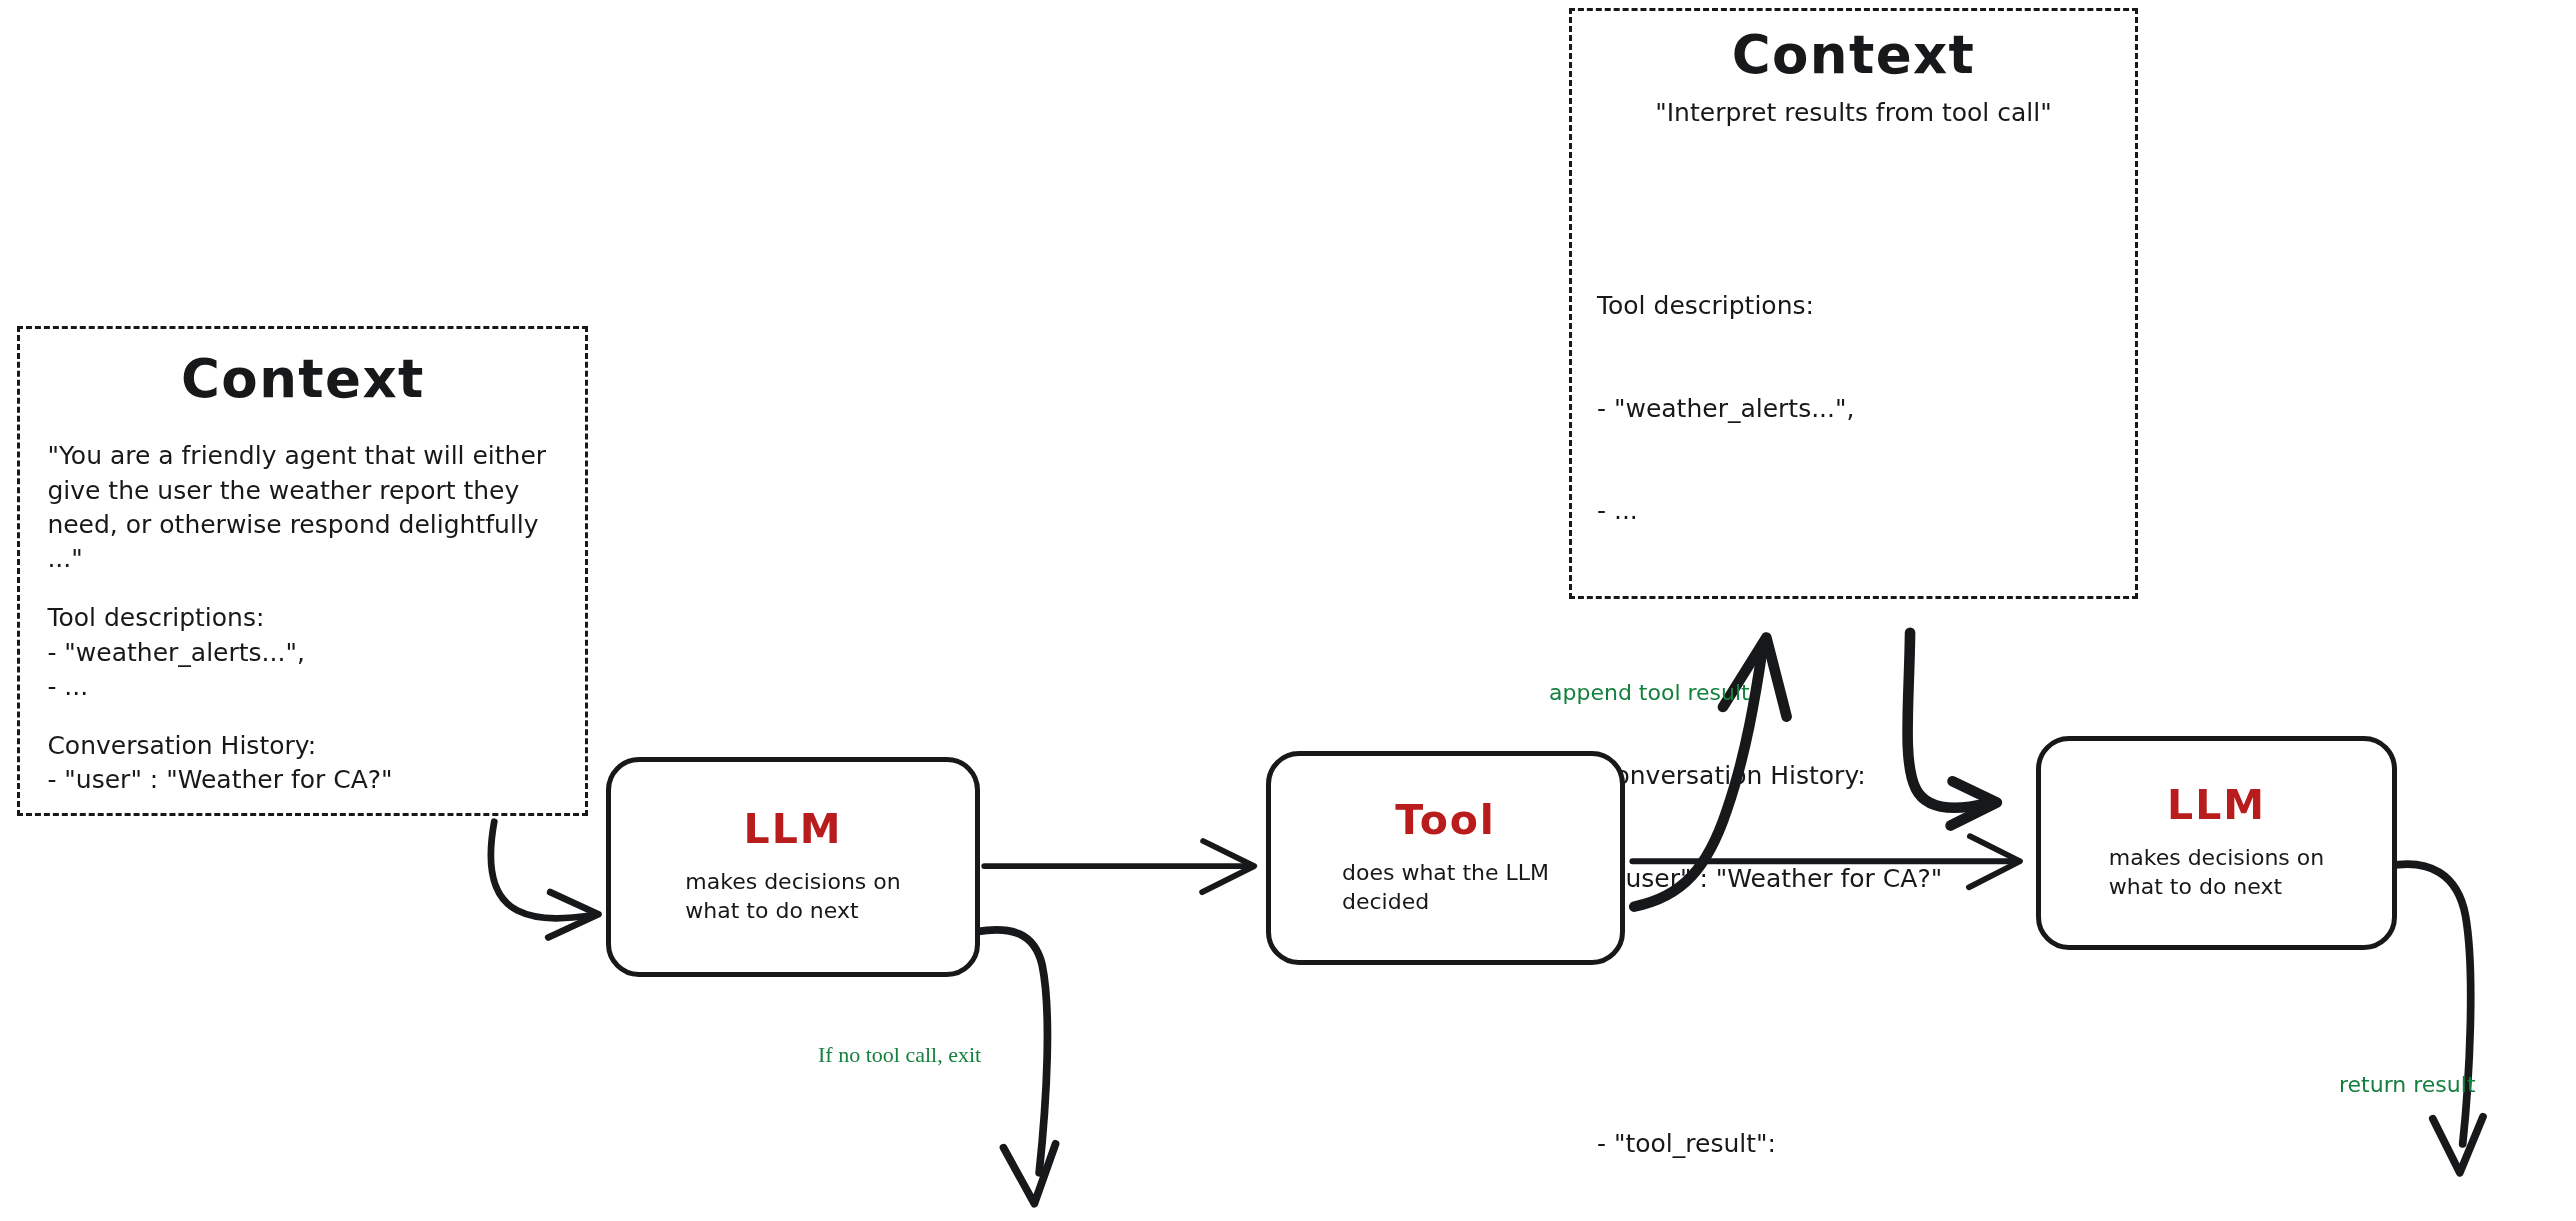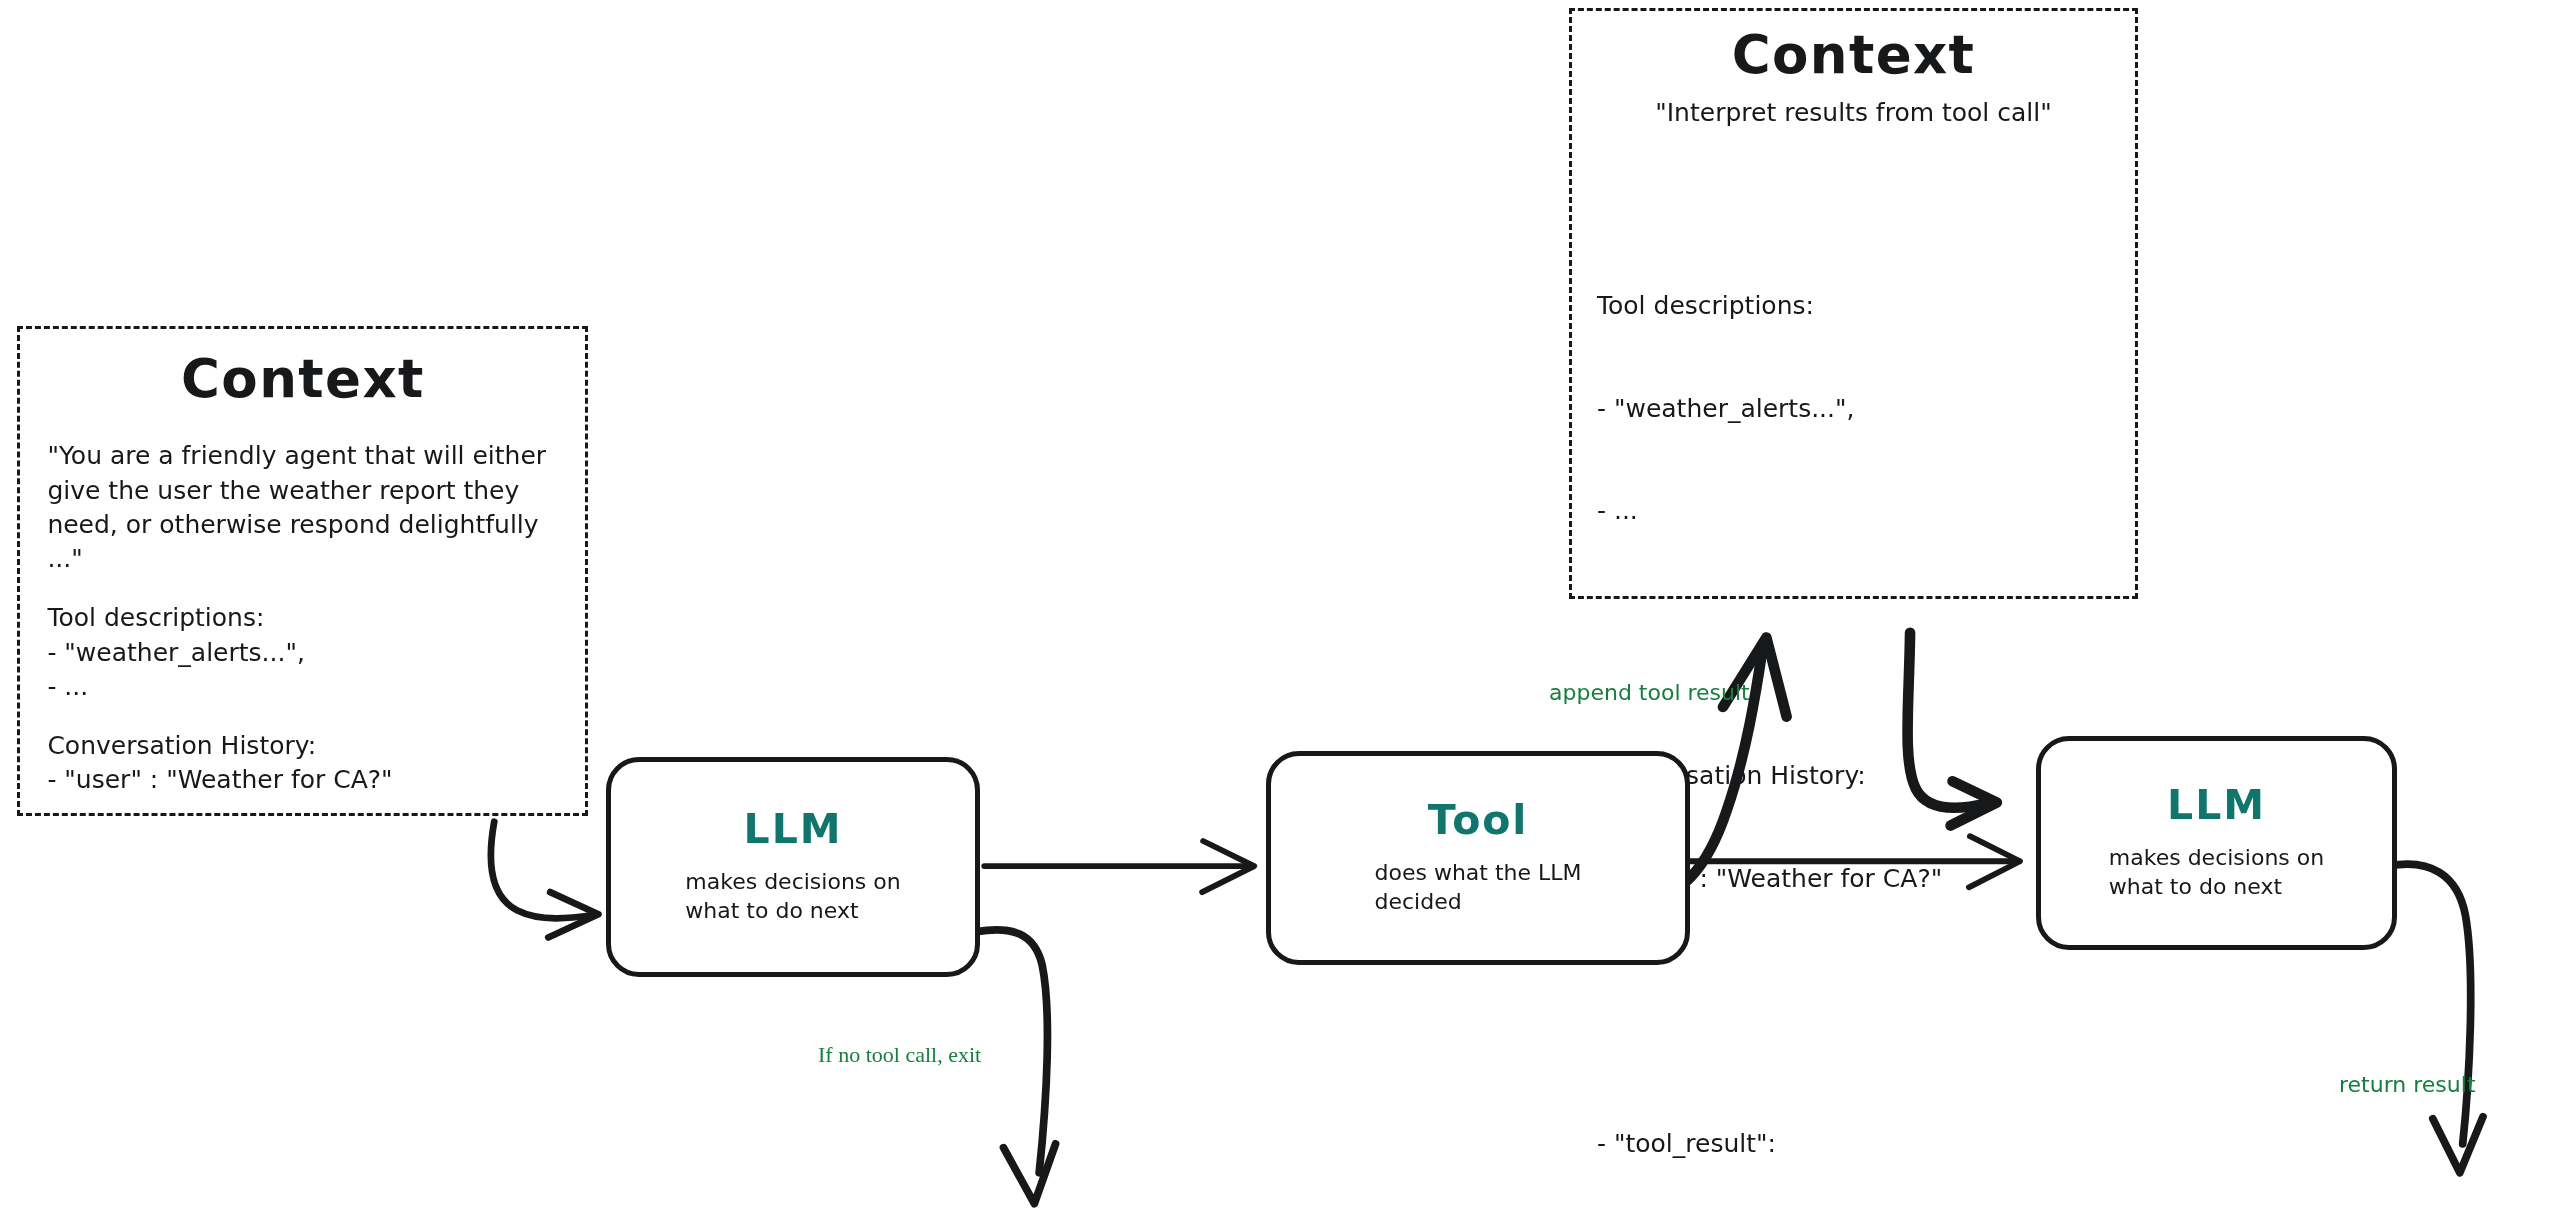--- a/index.html
+++ b/index.html
@@ -92,34 +92,34 @@
     background: #ffffff;
     display: flex;
     flex-direction: column;
     align-items: center;
     justify-content: center;
   }
   .node-title {
     font-size: 41px;
     font-weight: 600;
     letter-spacing: 1.9px;
-    color: #0f766e;
+    color: #b91c1c;
     margin: 0 0 17.4px 0;
     line-height: 1;
   }
   .node-sub {
     font-size: 22px;
     line-height: 1.32;
     color: #17181a;
     text-align: left;
     margin: 0;
     white-space: pre-line;
   }
   #node-llm1 { left: 606px;  top: 757px;  width: 374px; height: 220px; }
-  #node-tool { left: 1266px; top: 751px;  width: 424px; height: 214px; }
+  #node-tool { left: 1266px; top: 751px;  width: 359px; height: 214px; }
   #node-llm2 { left: 2036px; top: 736px;  width: 361px; height: 214px; }
 
   
   .arrow-label {
     position: absolute;
     font-size: 22px;
     color: #15803d;
     white-space: nowrap;
   }
   #lbl-append { left: 1549px; top: 680px; }

